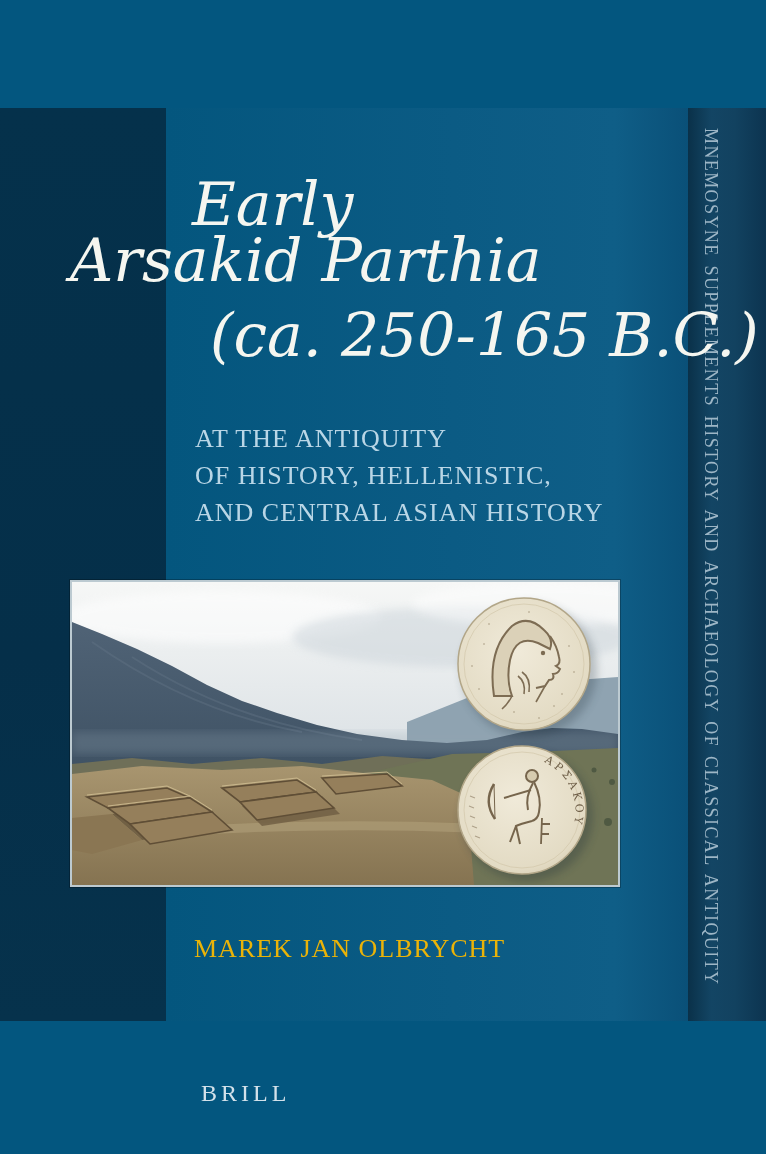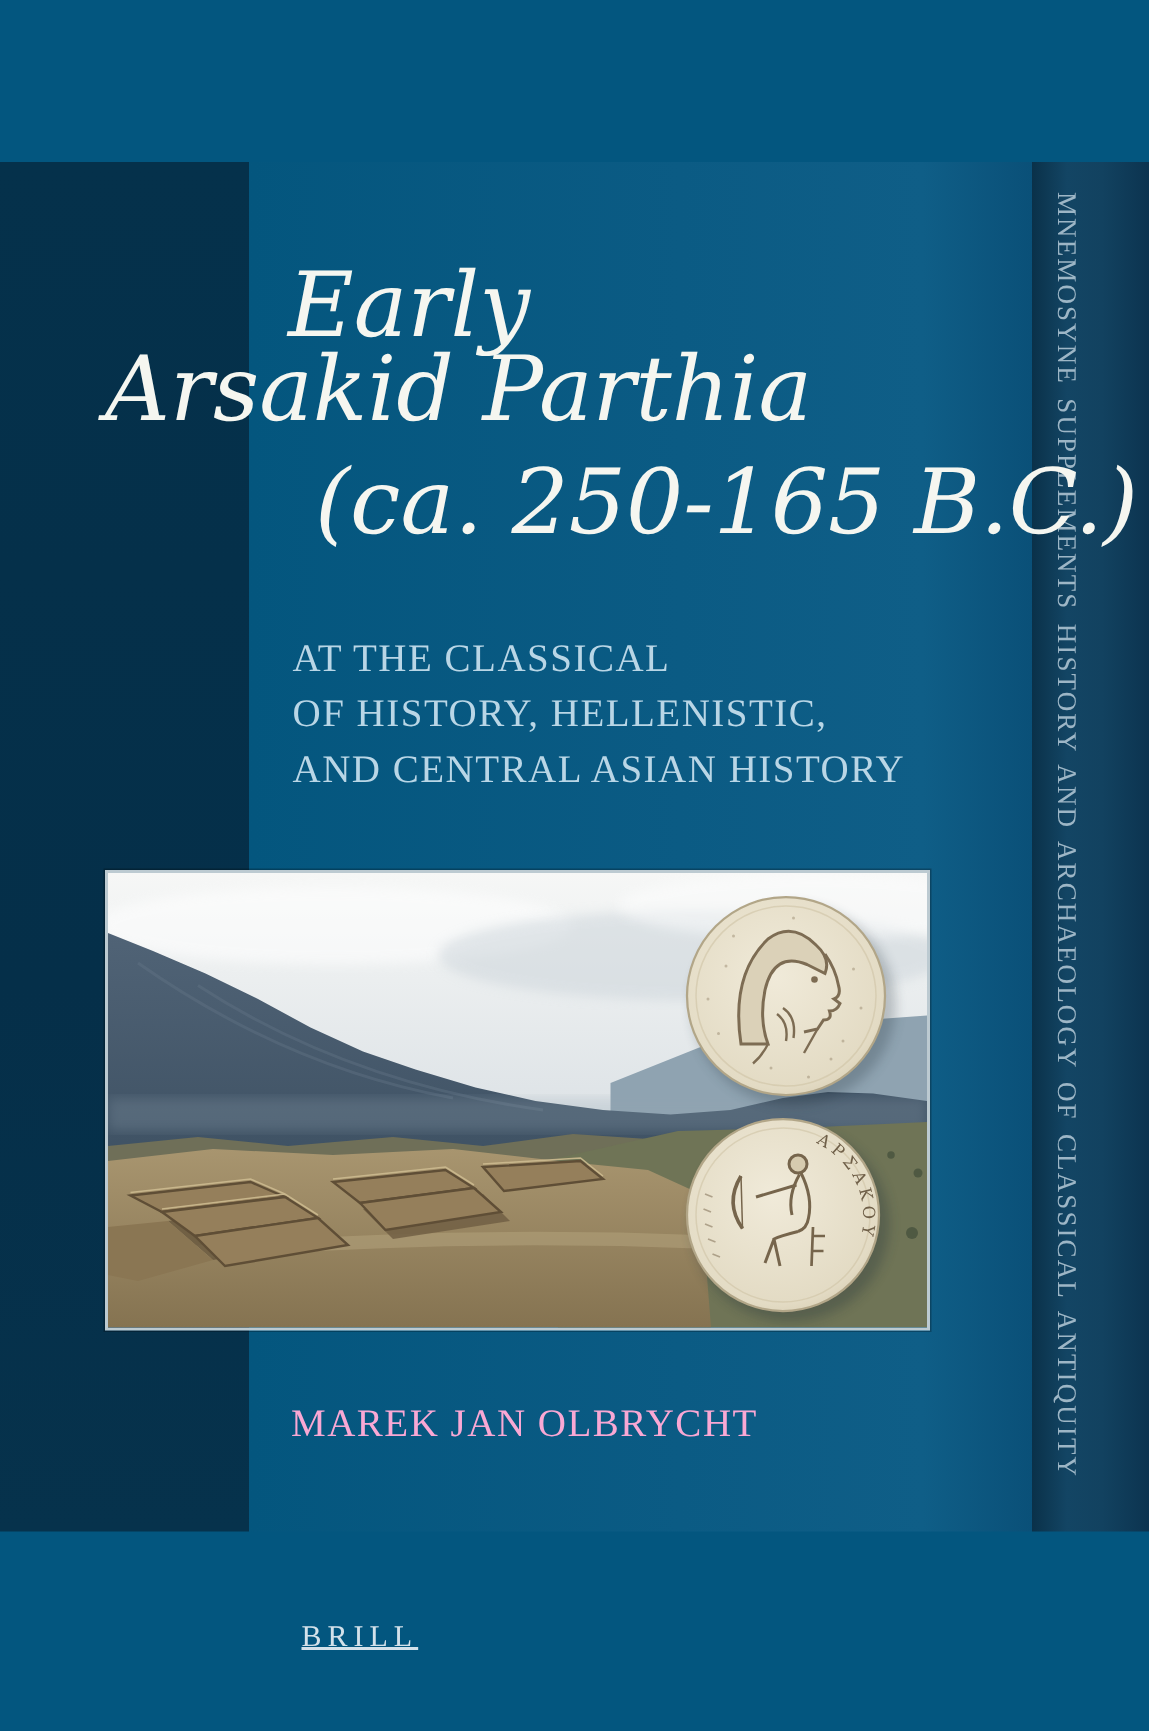--- a/index.html
+++ b/index.html
@@ -41,44 +41,44 @@
     color:#b9d6e6;white-space:nowrap;
   }
   .photo-frame{
     position:absolute;left:70px;top:580px;width:546px;height:303px;
     border:2px solid #bccad1;box-shadow:0 0 0 1px rgba(0,0,0,.25);
     margin:0;
   }
   .photo-frame svg{display:block;}
   .author{
     position:absolute;left:194px;top:934px;
-    font-size:26px;letter-spacing:1px;color:#f9a8d4;white-space:nowrap;
+    font-size:26px;letter-spacing:1px;color:#eab308;white-space:nowrap;
   }
   .publisher{
     position:absolute;left:201px;top:1080px;
-    font-size:20px;letter-spacing:4px;color:#d3e1ea;white-space:nowrap;text-decoration:underline;
+    font-size:24px;letter-spacing:4px;color:#d3e1ea;white-space:nowrap;
   }
 </style>
 </head>
 <body>
 
 <div class="cover">
 
   <div class="field-center"></div>
   <div class="panel-left"></div>
   <div class="panel-right"></div>
 
   <div class="series-vertical">MNEMOSYNE SUPPLEMENTS HISTORY AND ARCHAEOLOGY OF CLASSICAL ANTIQUITY</div>
 
   <div class="title-line title-1">Early</div>
   <div class="title-line title-2">Arsakid Parthia</div>
   <div class="title-line title-3">(ca. 250-165 B.C.)</div>
 
   <div class="subtitle">
-    <div>AT THE CLASSICAL</div>
+    <div>AT THE ANTIQUITY</div>
     <div>OF HISTORY, HELLENISTIC,</div>
     <div>AND CENTRAL ASIAN HISTORY</div>
   </div>
 
   <figure class="photo-frame">
     <svg width="546" height="303" viewBox="0 0 546 303">
       <defs>
         <linearGradient id="skyG" x1="0" y1="0" x2="0" y2="1">
           <stop offset="0" stop-color="#f6f7f6"></stop>
             <stop offset="1" stop-color="#dbe1e5"></stop>

